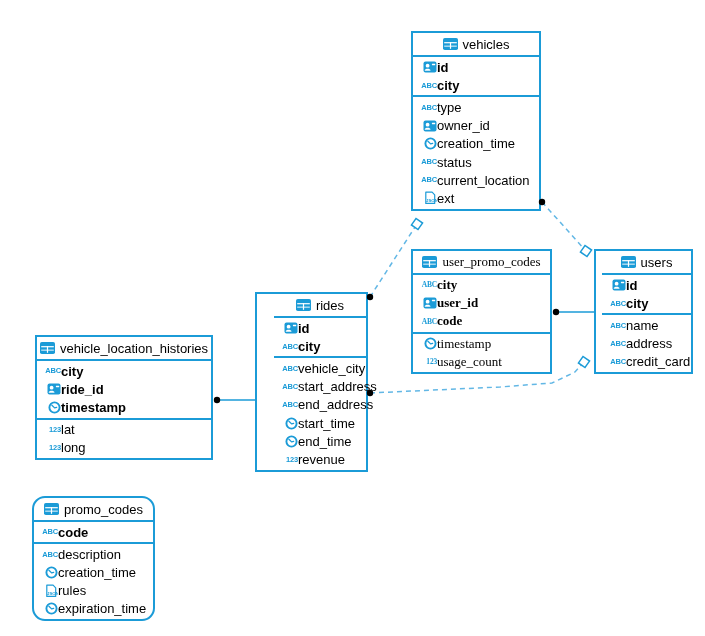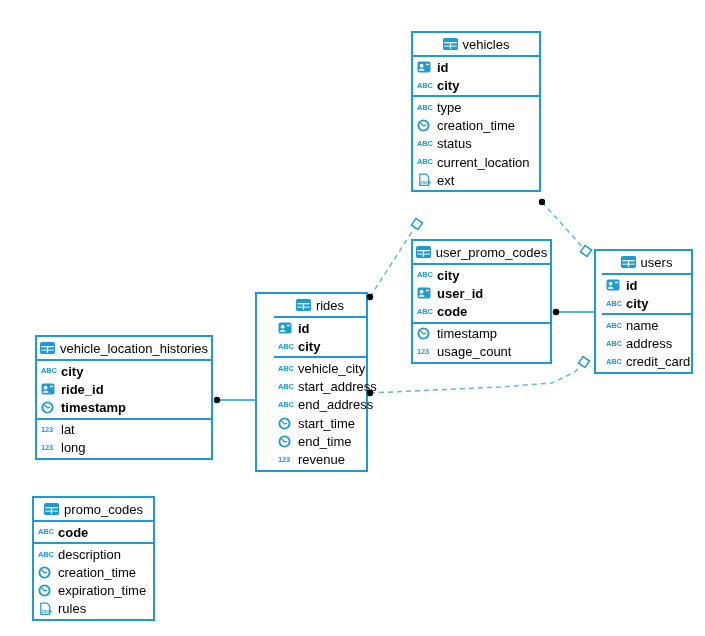--- a/index.html
+++ b/index.html
@@ -16,21 +16,21 @@
     height:22px;border-bottom:2px solid var(--blue);
     font-size:13px;color:#000;white-space:nowrap;
   }
   .sec{padding:1px 0;}
   .sec.keys{border-bottom:2px solid var(--blue);}
   .col-row{
     display:flex;align-items:center;height:18.2px;padding:0 4px;
     font-size:13px;color:#000;white-space:nowrap;
   }
   .col-row.key{font-weight:bold;}
-  .icon-cell{width:20px;flex:none;display:flex;align-items:center;justify-content:flex-start;}
+  .icon-cell{width:20px;flex:none;display:flex;align-items:center;justify-content:flex-end;}
   .glyph-txt{
     font-size:7.5px;font-weight:bold;color:var(--blue);letter-spacing:-0.2px;
     line-height:1;
   }
   .overlay{position:absolute;left:0;top:0;pointer-events:none;}
 </style>
 </head>
 <body>
 
 <div class="canvas" id="canvas" style="--blue: #1b9bd7; background: rgb(255, 255, 255);">
@@ -65,20 +65,31 @@
       </div>
       <div class="sec">
         <div class="col-row">
           <span class="icon-cell">
             <span class="glyph-txt">ABC</span>
           </span>
           <span>type</span>
         </div>
         <div class="col-row">
           <span class="icon-cell">
+            <svg width="14" height="12" viewBox="0 0 14 12">
+              <rect x="0.5" y="0.5" width="13" height="11" rx="2" fill="#1b9bd7"></rect>
+              <circle cx="4.6" cy="4.7" r="1.9" fill="#fff"></circle>
+              <path d="M1.7 9.7 C1.7 7.2 7.5 7.2 7.5 9.7 Z" fill="#fff"></path>
+              <rect x="8.9" y="2.7" width="3.3" height="1.5" rx="0.4" fill="#fff"></rect>
+            </svg>
+          </span>
+          <span>owner_id</span>
+        </div>
+        <div class="col-row">
+          <span class="icon-cell">
             <svg width="13" height="13" viewBox="0 0 13 13">
               <circle cx="6.5" cy="6.5" r="5.1" fill="none" stroke="#1b9bd7" stroke-width="1.9"></circle>
               <path d="M6.6 6.9 L3.9 4.3 M6.6 6.9 L8.7 6.3" stroke="#1b9bd7" stroke-width="1.3" fill="none" stroke-linecap="round"></path>
             </svg>
           </span>
           <span>creation_time</span>
         </div>
         <div class="col-row">
           <span class="icon-cell">
             <span class="glyph-txt">ABC</span>
@@ -95,21 +106,21 @@
           <span class="icon-cell">
             <svg width="14" height="14" viewBox="0 0 14 14">
               <path d="M2.8 1.2 H9.1 L11.7 3.8 V12.4 H2.8 Z" fill="none" stroke="#1b9bd7" stroke-width="1.2" stroke-linejoin="round"></path>
               <text x="3" y="11.2" font-size="4.4" font-weight="bold" fill="#1b9bd7" font-family="Liberation Sans, sans-serif">JSON</text>
             </svg>
           </span>
           <span>ext</span>
         </div>
       </div>
     </div>
-    <div class="tbl" style="left: 411px; top: 239px; width: 141px;">
+    <div class="tbl" style="left: 411px; top: 249px; width: 141px; font-family: Liberation Serif, serif;">
       <div class="tbl-header">
         <svg width="15" height="12" viewBox="0 0 15 12">
           <rect x="0" y="0" width="15" height="12" rx="1.8" fill="#1b9bd7"></rect>
           <rect x="1.2" y="4.1" width="12.6" height="1.2" fill="#fff"></rect>
           <rect x="6.9" y="4.1" width="1.2" height="6.7" fill="#fff"></rect>
           <rect x="1.2" y="7.6" width="12.6" height="1.1" fill="#fff" opacity="0.85"></rect>
         </svg>
         <span>user_promo_codes</span>
       </div>
       <div class="sec keys">
@@ -325,21 +336,21 @@
           <span>lat</span>
         </div>
         <div class="col-row">
           <span class="icon-cell">
             <span class="glyph-txt">123</span>
           </span>
           <span>long</span>
         </div>
       </div>
     </div>
-    <div class="tbl" style="left: 32px; top: 496px; width: 123px;">
+    <div class="tbl" style="left: 32px; top: 496px; width: 123px; border-radius: 13px;">
       <div class="tbl-header">
         <svg width="15" height="12" viewBox="0 0 15 12">
           <rect x="0" y="0" width="15" height="12" rx="1.8" fill="#1b9bd7"></rect>
           <rect x="1.2" y="4.1" width="12.6" height="1.2" fill="#fff"></rect>
           <rect x="6.9" y="4.1" width="1.2" height="6.7" fill="#fff"></rect>
           <rect x="1.2" y="7.6" width="12.6" height="1.1" fill="#fff" opacity="0.85"></rect>
         </svg>
         <span>promo_codes</span>
       </div>
       <div class="sec keys">
@@ -358,38 +369,38 @@
           <span>description</span>
         </div>
         <div class="col-row">
           <span class="icon-cell">
             <svg width="13" height="13" viewBox="0 0 13 13">
               <circle cx="6.5" cy="6.5" r="5.1" fill="none" stroke="#1b9bd7" stroke-width="1.9"></circle>
               <path d="M6.6 6.9 L3.9 4.3 M6.6 6.9 L8.7 6.3" stroke="#1b9bd7" stroke-width="1.3" fill="none" stroke-linecap="round"></path>
             </svg>
           </span>
           <span>creation_time</span>
-        </div>
-        <div class="col-row">
-          <span class="icon-cell">
-            <svg width="13" height="13" viewBox="0 0 13 13">
-              <circle cx="6.5" cy="6.5" r="5.1" fill="none" stroke="#1b9bd7" stroke-width="1.9"></circle>
-              <path d="M6.6 6.9 L3.9 4.3 M6.6 6.9 L8.7 6.3" stroke="#1b9bd7" stroke-width="1.3" fill="none" stroke-linecap="round"></path>
-            </svg>
-          </span>
-          <span>expiration_time</span>
         </div>
         <div class="col-row">
           <span class="icon-cell">
             <svg width="14" height="14" viewBox="0 0 14 14">
               <path d="M2.8 1.2 H9.1 L11.7 3.8 V12.4 H2.8 Z" fill="none" stroke="#1b9bd7" stroke-width="1.2" stroke-linejoin="round"></path>
               <text x="3" y="11.2" font-size="4.4" font-weight="bold" fill="#1b9bd7" font-family="Liberation Sans, sans-serif">JSON</text>
             </svg>
           </span>
           <span>rules</span>
+        </div>
+        <div class="col-row">
+          <span class="icon-cell">
+            <svg width="13" height="13" viewBox="0 0 13 13">
+              <circle cx="6.5" cy="6.5" r="5.1" fill="none" stroke="#1b9bd7" stroke-width="1.9"></circle>
+              <path d="M6.6 6.9 L3.9 4.3 M6.6 6.9 L8.7 6.3" stroke="#1b9bd7" stroke-width="1.3" fill="none" stroke-linecap="round"></path>
+            </svg>
+          </span>
+          <span>expiration_time</span>
         </div>
       </div>
     </div>
     <svg width="705" height="636" class="overlay">
       <polyline points="217,400 256,400" fill="none" stroke="#1b9bd7" stroke-width="1.5"></polyline>
       <circle cx="217" cy="400" r="3.2" fill="#000000"></circle>
       <polyline points="556,312 595,312" fill="none" stroke="#1b9bd7" stroke-width="1.5"></polyline>
       <circle cx="556" cy="312" r="3.2" fill="#000000"></circle>
       <polyline points="370,297 417,224" fill="none" stroke="#62b7e5" stroke-width="1.5" stroke-dasharray="5 4"></polyline>
       <circle cx="370" cy="297" r="3.2" fill="#000000"></circle>

